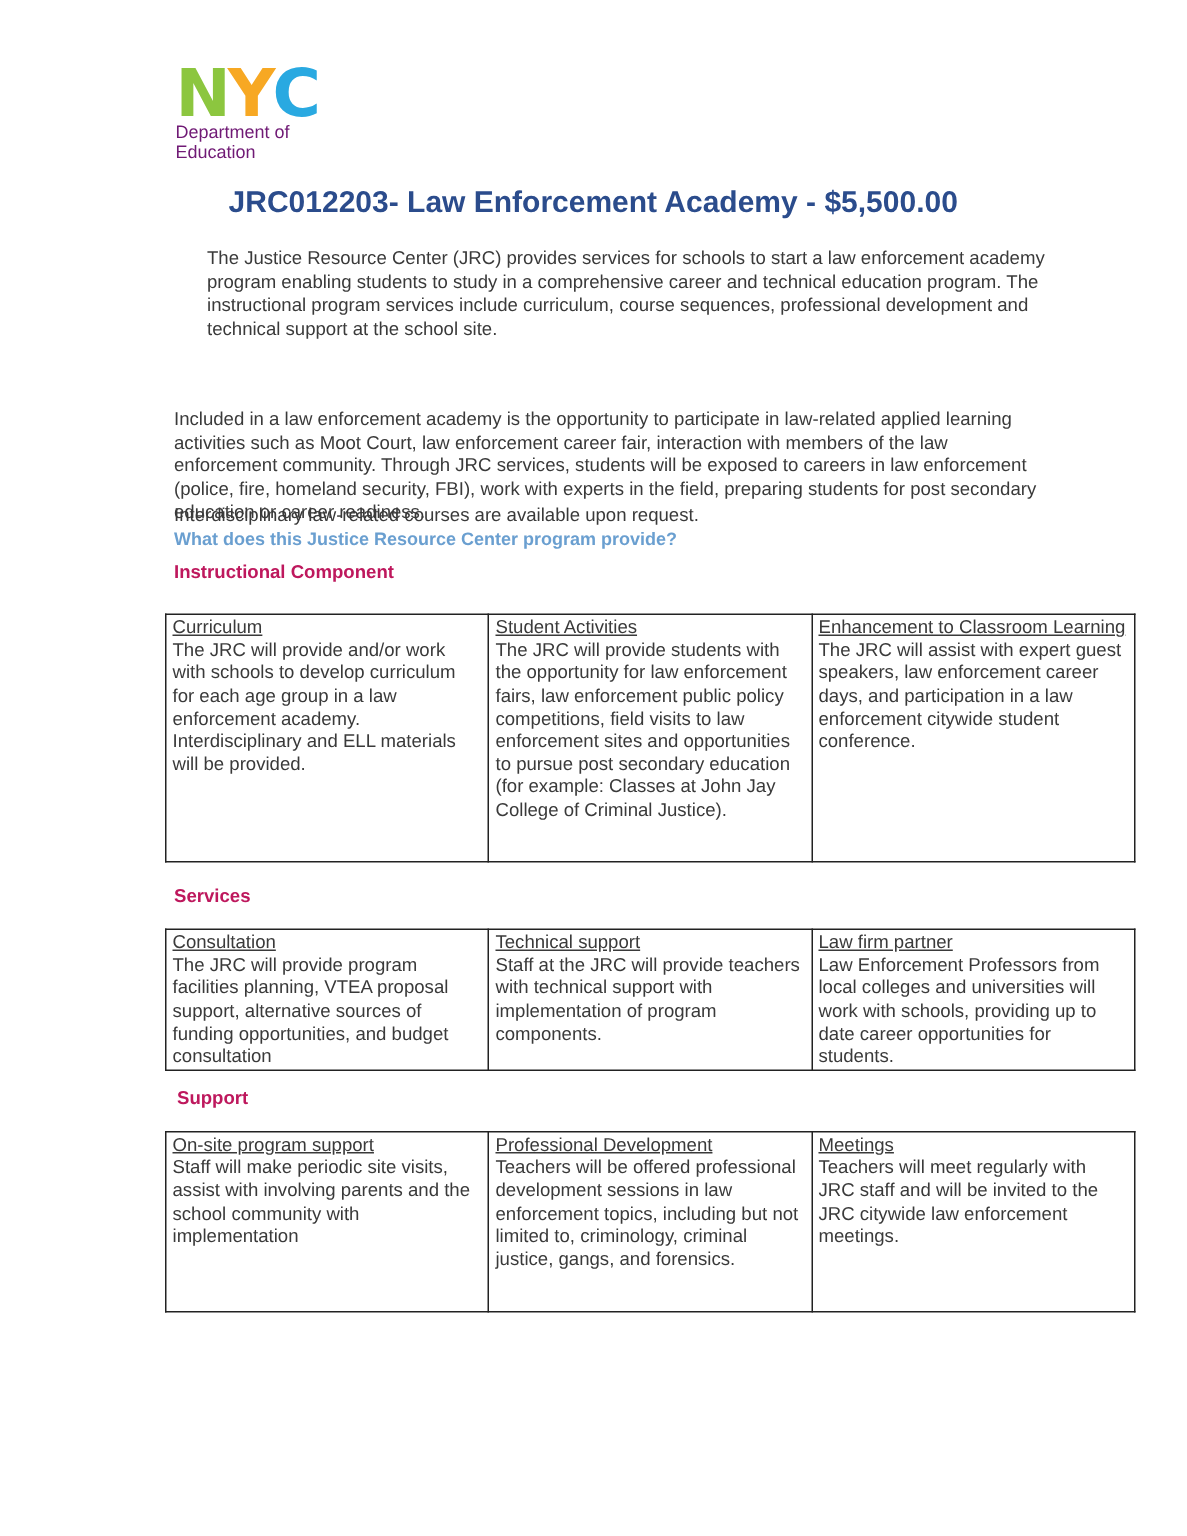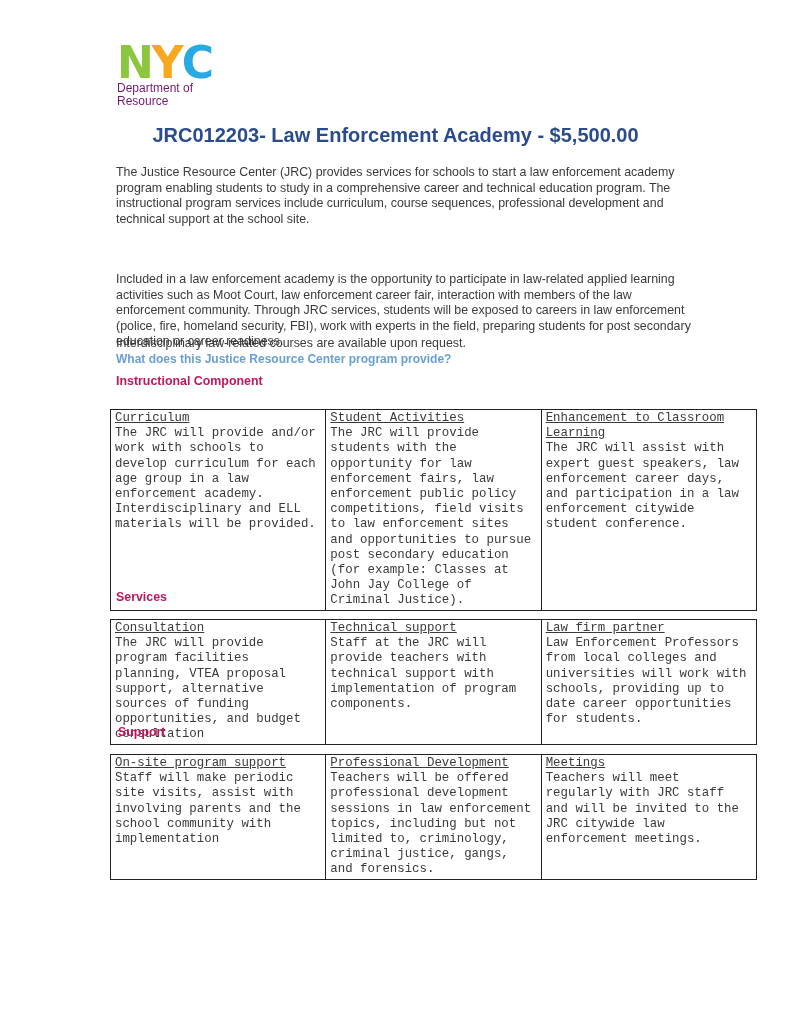--- a/index.html
+++ b/index.html
@@ -6,49 +6,49 @@
   body { width:791px; height:1024px; position:relative; overflow:hidden;
          font-family:"Liberation Sans", sans-serif; color:#333333; }
   .logo { position:absolute; left:117px; top:44px; width:110px; }
   .logo-nyc { display:flex; height:38px; align-items:flex-end; }
   .logo-nyc span { font-family:"DejaVu Sans", sans-serif; font-weight:bold; font-size:44px;
                    line-height:38px; letter-spacing:-2px; }
   .logo-text { font-size:12px; font-weight:normal; color:#701a75; line-height:13px; margin-top:0; }
   .title { position:absolute; left:0; width:791px; top:124px; text-align:center;
            font-size:20px; font-weight:bold; color:#2b4c8c; }
   .para { position:absolute; left:116px; width:580px; font-size:12.4px; line-height:15.5px; color:#3a3a3a; }
-  .p1 { top:165px; }
+  .p1 { top:165px;margin-left:22px; }
   .p2 { top:232px;margin-top:40px; }
   .p3 { top:320px;margin-top:16px; }
   .section-q { position:absolute; left:116px; top:352px; font-size:12px; font-weight:bold; color:#6a9fd0; }
   .sub { position:absolute; font-size:12.4px; font-weight:bold; color:#be185d; }
   .sub1 { left:116px; top:374px; }
   .sub2 { left:116px; top:590px; }
   .sub3 { left:118px; top:725px; }
-  table.grid { position:absolute; left:110px; width:647px; border-collapse:collapse; table-layout:fixed;font-family:Liberation Mono, monospace; }
+  table.grid { position:absolute; left:110px; width:647px; border-collapse:collapse; table-layout:fixed; }
   table.grid td { border:1.5px solid #222; vertical-align:top; padding:1px 5px 1px 4px;
                   font-size:12.4px; line-height:15.2px; color:#3a3a3a; }
   .t1 { top:409px; height:166px; }
   .t2 { top:619px; height:91px; }
   .t3 { top:754px; height:121px; }
   .cell-head { text-decoration:underline; display:block; }
   .cell-body { display:block; }
 </style>
 </head>
 <body>
 
 <div class="logo">
   <div class="logo-nyc">
     <span class="lt" style="color: rgb(140, 198, 63);">N</span>
     <span class="lt" style="color: rgb(247, 168, 35);">Y</span>
     <span class="lt" style="color: rgb(41, 169, 225);">C</span>
   </div>
   <div class="logo-text">
     <div>Department of</div>
-    <div>Resource</div>
+    <div>Education</div>
   </div>
 </div>
 
 <div class="title">JRC012203- Law Enforcement Academy - $5,500.00</div>
 
 <div class="para p1">The Justice Resource Center (JRC) provides services for schools to start a law enforcement academy program enabling students to study in a comprehensive career and technical education program. The instructional program services include curriculum, course sequences, professional development and technical support at the school site.</div>
 <div class="para p2">Included in a law enforcement academy is the opportunity to participate in law-related applied learning activities such as Moot Court, law enforcement career fair, interaction with members of the law enforcement community. Through JRC services, students will be exposed to careers in law enforcement (police, fire, homeland security, FBI), work with experts in the field, preparing students for post secondary education or career readiness.</div>
 <div class="para p3">Interdisciplinary law-related courses are available upon request.</div>
 
 <div class="section-q">What does this Justice Resource Center program provide?</div>

